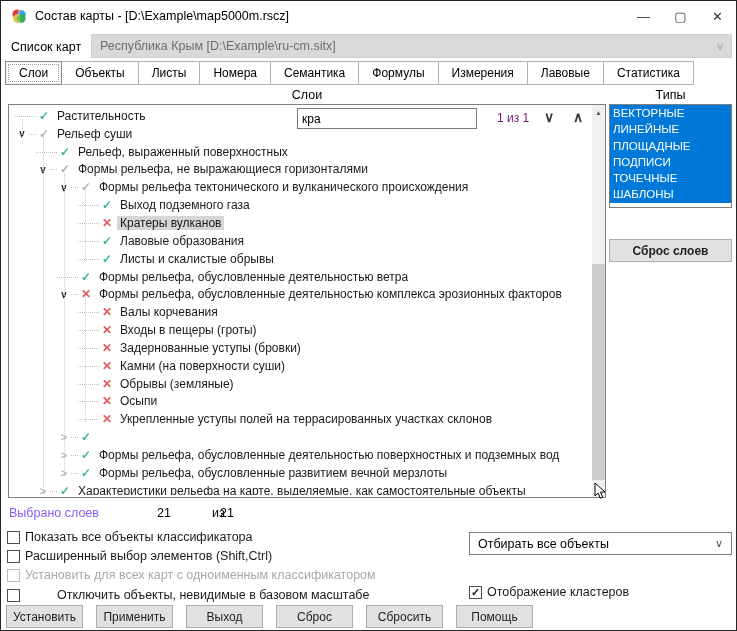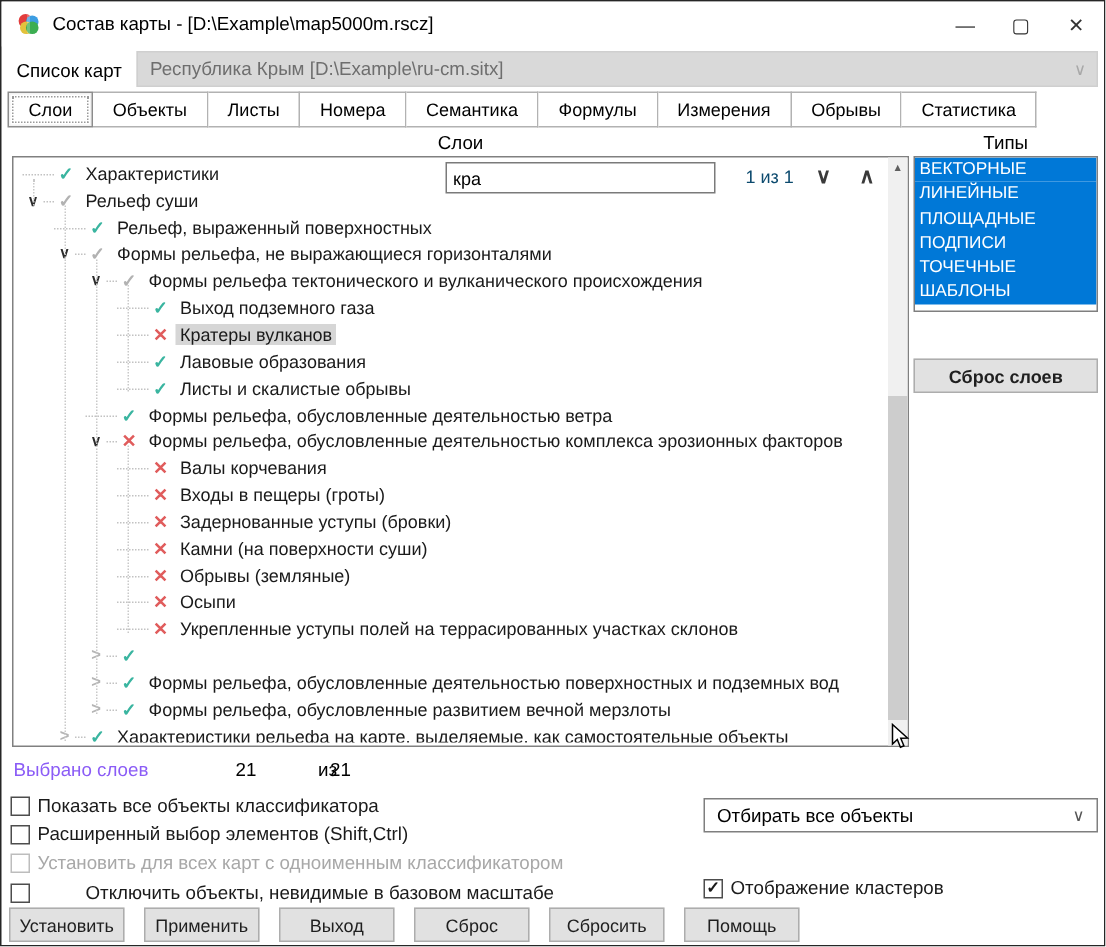--- a/index.html
+++ b/index.html
@@ -41,21 +41,21 @@
   .chk{width:16px;text-align:center;flex:0 0 auto;font-size:12px;font-weight:bold;}
   .chk.checked{color:#3ab5a0;}
   .chk.partial{color:#b2b2b2;}
   .chk.unchecked{color:#e05c5c;}
   .tlabel{padding:0 3px;margin-left:2px;}
   .tlabel.sel{background:#d6d6d6;}
   .guide{position:absolute;width:0;border-left:1px dotted #c9c9c9;}
 
   
   .search-input{position:absolute;left:288px;top:3px;width:180px;height:21px;border:1px solid #7a7a7a;box-sizing:border-box;font-family:"Liberation Sans",sans-serif;font-size:12px;padding:0 4px;color:#000;background:#fff;}
-  .match-label{position:absolute;left:488px;top:6px;font-size:12px;color:#0c4a6e;}
+  .match-label{position:absolute;left:488px;top:6px;font-size:12px;color:#701a75;}
   .nav-chev{position:absolute;top:2px;width:26px;height:20px;background:transparent;border:none;font-size:14px;font-weight:600;color:#3a3a3a;text-align:center;line-height:20px;}
   .nav-down{left:527px;} .nav-up{left:556px;}
 
   
   .vscroll{position:absolute;right:0;top:0;bottom:0;width:13px;background:#f0f0f0;}
   .sb-arrow{position:absolute;left:0;width:13px;height:15px;color:#5f5f5f;font-size:8px;text-align:center;line-height:15px;}
   .sb-up{top:0;} .sb-down{bottom:0;}
   .sb-thumb{position:absolute;left:0;width:13px;top:159px;height:216px;background:#cdcdcd;}
 
   
@@ -116,38 +116,38 @@
   </div>
 
   <div class="tabs" id="tabs">
       <div class="tab active">Слои</div>
       <div class="tab">Объекты</div>
       <div class="tab">Листы</div>
       <div class="tab">Номера</div>
       <div class="tab">Семантика</div>
       <div class="tab">Формулы</div>
       <div class="tab">Измерения</div>
-      <div class="tab">Обрывы</div>
+      <div class="tab">Лавовые</div>
       <div class="tab">Статистика</div>
     </div>
 
   <div class="layers-header">Слои</div>
   <div class="types-header">Типы</div>
 
   <div class="tree">
     <div class="tree-rows" id="tree-rows">
       <div class="guide" style="left:13px;top:12px;height:18px;"></div>
       <div class="guide" style="left:34px;top:30px;height:357px;"></div>
       <div class="guide" style="left:55px;top:66px;height:303px;"></div>
       <div class="guide" style="left:76px;top:83px;height:71px;"></div>
       <div class="guide" style="left:76px;top:190px;height:125px;"></div>
     <div class="trow" style="padding-left: 6px;">
           <span class="conn long"></span>
           <span class="chk checked">✓</span>
-          <span class="tlabel">Характеристики</span>
+          <span class="tlabel">Растительность</span>
         </div>
         <div class="trow" style="padding-left: 6px;">
           <span class="exp open">∨</span>
           <span class="conn"></span>
           <span class="chk partial">✓</span>
           <span class="tlabel">Рельеф суши</span>
         </div>
         <div class="trow" style="padding-left: 27px;">
           <span class="conn long"></span>
           <span class="chk checked">✓</span>

